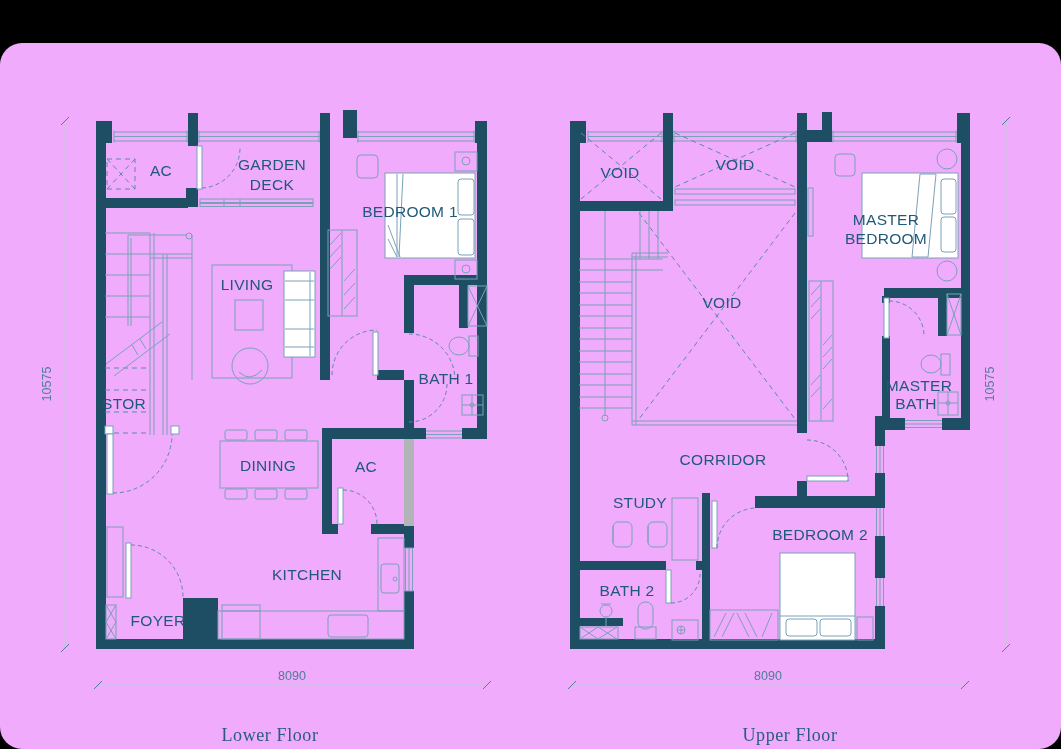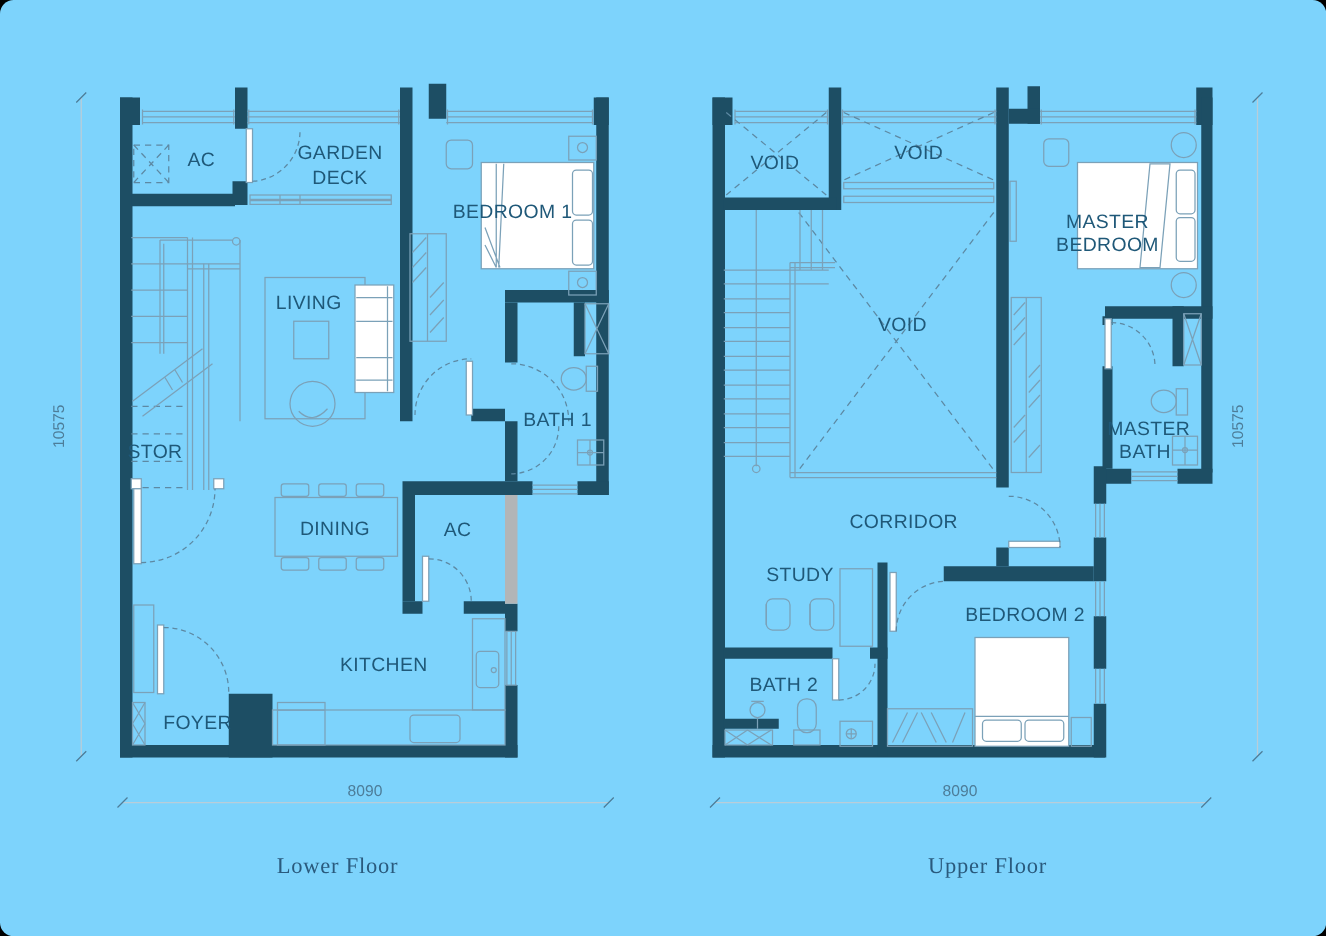--- a/index.html
+++ b/index.html
@@ -1,17 +1,17 @@
 <!DOCTYPE html>
 <html style="--wall: #1d4e64; --furniture: #7ba1b8; --label: #1f5878; --dashed: #5d89a3; --dim-text: #4d7d99; --dim-line: #b9cdd9; --gray-wall: #b2b5b7; --caption: #2a5a7d;"><head>
 <meta charset="utf-8">
 <style>
   html,body{margin:0;padding:0;background:#000;}
   .stage{position:relative;width:1061px;height:749px;background:#000;font-family:"Liberation Sans",sans-serif;}
-  .card{position:absolute;inset:0;background:#7dd3fc;border-radius:11px;overflow:hidden;}
+  .card{position:absolute;inset:0;background:#f0abfc;border-radius:22px;overflow:hidden;margin-top:43px;}
   svg{display:block;}
   svg text{font-family:"Liberation Sans",sans-serif;}
   .wall{fill:var(--wall);stroke:none;}
   .gwall{fill:var(--gray-wall);stroke:none;}
   .t{stroke:var(--furniture);fill:none;stroke-width:1;}
   .tw{stroke:var(--furniture);fill:#ffffff;stroke-width:1;}
   .d{stroke:var(--dashed);fill:none;stroke-width:1;stroke-dasharray:4 3;}
   .dx{stroke:var(--dashed);fill:none;stroke-width:1;stroke-dasharray:5 4;}
   .lbl{fill:var(--label);font-size:15.5px;letter-spacing:.3px;text-anchor:middle;}
   .dimline{stroke:var(--dim-line);stroke-width:1;fill:none;}

